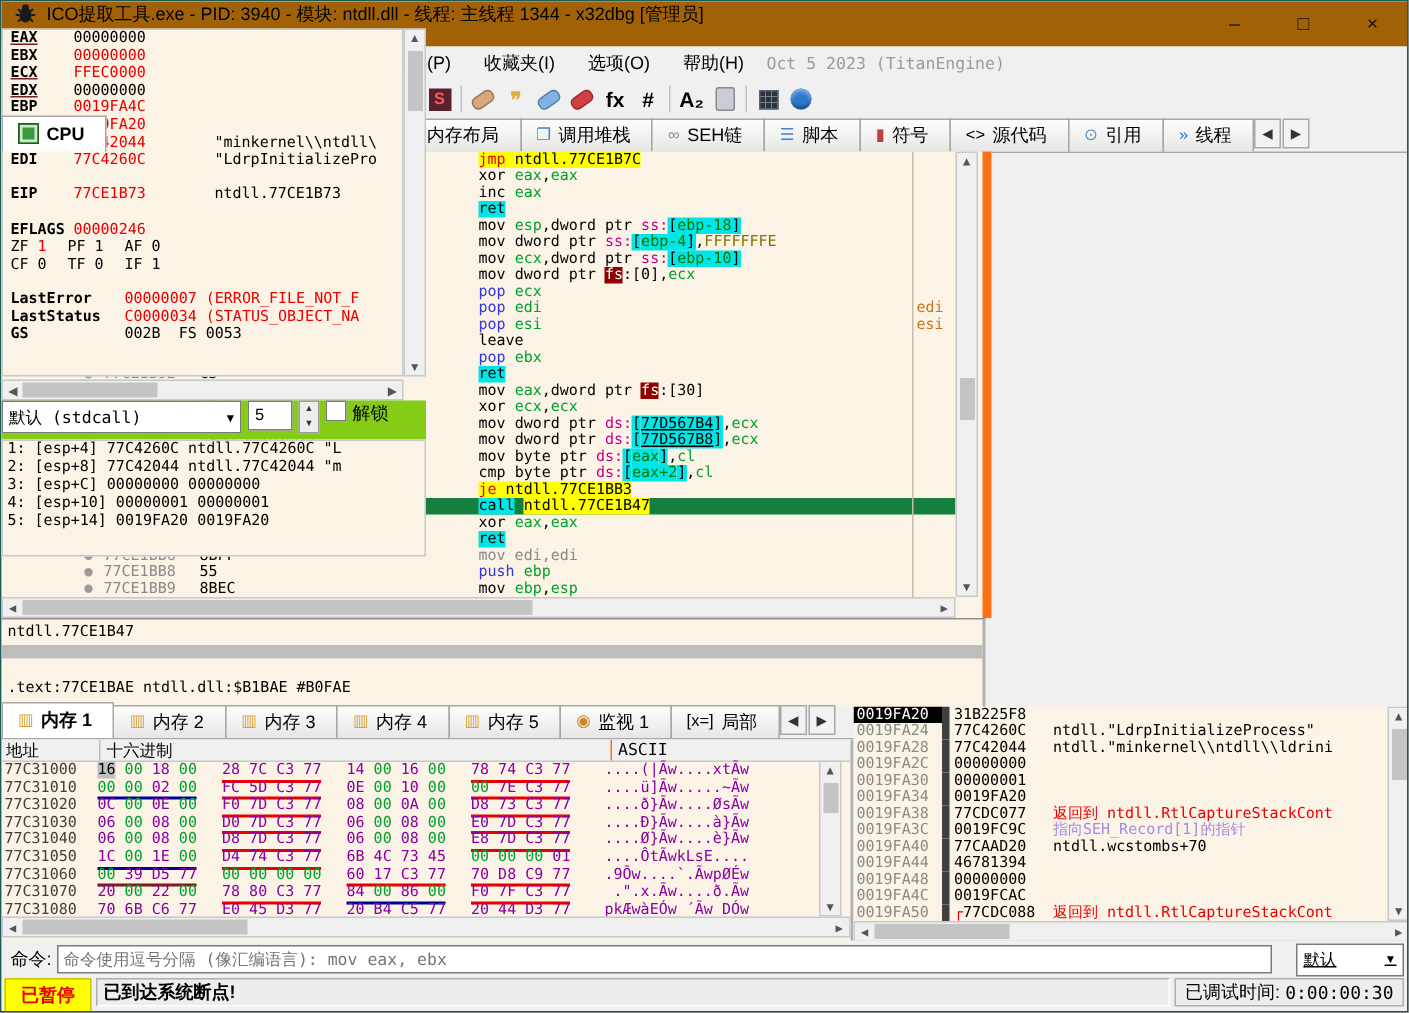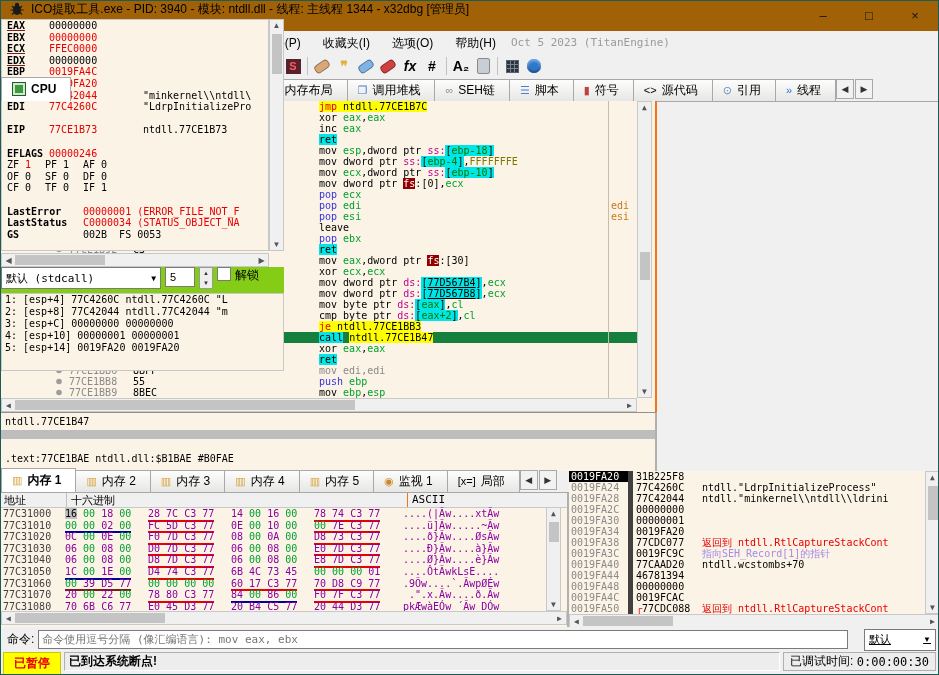--- a/index.html
+++ b/index.html
@@ -28,21 +28,21 @@
   .icon-animate{width:15px;height:15px;background:#57222C;color:#FF5A5A;font-size:11px;font-weight:bold;display:flex;align-items:center;justify-content:center;}
   
   #viewtabs{position:absolute;left:0;top:78px;right:0;height:22px;display:flex;align-items:flex-end;background:#F0F0F0;border-bottom:1px solid #A8A8A8;}
   .vtab{display:flex;align-items:center;gap:5px;padding:2px 14px 3px 10px;font-size:12px;color:#000;border:1px solid #A8A8A8;border-bottom:none;background:linear-gradient(#FDFDFD,#E6E6E4);height:16px;margin-right:-1px;}
   .vtab.active{background:#FFF;font-weight:bold;position:relative;z-index:2;height:18px;}
   .vicon{font-size:11px;line-height:11px;font-weight:normal;}
   .chip-icon{width:12px;height:12px;background:#3F9A3F;border:1px solid #1F5F1F;box-shadow:inset 0 0 0 2px #CFE8CF;}
   .tab-scroll{width:16px;height:18px;border:1px solid #A8A8A8;background:#F2F2F2;display:flex;align-items:center;justify-content:center;font-size:9px;color:#333;margin-left:1px;}
   
   .pane{position:absolute;background:#FBF3E6;overflow:hidden;}
-  #disasm{left:0;top:100px;width:654px;height:311px;border-right:2px solid #f97316;}
+  #disasm{left:0;top:100px;width:654px;height:311px;border-right:6px solid #f97316;}
   #disasm-rows{position:absolute;left:68px;top:0;width:568px;}
   .drow{display:flex;height:11px;line-height:11px;font-size:10px;white-space:pre;}
   .drow.sel{background:#15803d;}
   .daddr{width:64px;color:#8A8A8A;flex:none;}
   .daddr.eip{background:#000;color:#FFF;}
   .drow.sel .daddr{color:#000;font-weight:bold;}
   .dbytes{width:186px;flex:none;color:#000;}
   .vmark{color:#D00000;font-size:9px;}
   .bu{border-bottom:1px solid #803030;}
   .dins{flex:1;}
@@ -167,21 +167,21 @@
       <div class="tbtn">
         <span class="icon-capsule" style="background: rgb(216, 168, 120);"></span>
       </div>
       <div class="tbtn" style="color: rgb(224, 176, 64);">❞</div>
       <div class="tbtn">
         <span class="icon-capsule" style="background: rgb(127, 178, 229);"></span>
       </div>
       <div class="tbtn">
         <span class="icon-capsule" style="background: rgb(208, 64, 64);"></span>
       </div>
-      <div class="tbtn" style="color: rgb(0, 0, 0); font-style: italic;">fx</div>
+      <div class="tbtn" style="color: rgb(0, 0, 0); ">fx</div>
       <div class="tbtn" style="color: rgb(0, 0, 0);">#</div>
       <div class="tsep"></div>
       <div class="tbtn" style="color: rgb(0, 0, 0);">A₂</div>
       <div class="tbtn">
         <span class="icon-device"></span>
       </div>
       <div class="tsep"></div>
       <div class="tbtn">
         <span class="icon-calc"></span>
       </div>
@@ -339,24 +339,23 @@
         <div class="rline"><span class="rname u-dr">EDX</span><span class="rval c-k">00000000</span></div>
         <div class="rline"><span class="rname">EBP</span><span class="rval c-r">0019FA4C</span></div>
         <div class="rline"><span class="rname u-ol">ESP</span><span class="rval c-r">0019FA20</span></div>
         <div class="rline"><span class="rname">ESI</span><span class="rval c-r">77C42044</span><span class="rx c-k">"minkernel\\ntdll\</span></div>
         <div class="rline"><span class="rname">EDI</span><span class="rval c-r">77C4260C</span><span class="rx c-k">"LdrpInitializePro</span></div>
         <div class="rline"></div>
         <div class="rline"><span class="rname">EIP</span><span class="rval c-r">77CE1B73</span><span class="rx c-k">ntdll.77CE1B73</span></div>
         <div class="rline"></div>
         <div class="rline"><span class="rname">EFLAGS</span><span class="rval c-r">00000246</span></div>
         <div class="rline"><span class="fpair"><span class="c-k">ZF </span><span class="c-r">1</span></span><span class="fpair"><span class="c-k">PF </span><span class="c-k">1</span></span><span class="fpair"><span class="c-k">AF </span><span class="c-k">0</span></span></div>
-        <div class="rline"><span class="fpair"><span class="c-k">OF </span><span class="c-k">0</span></span><span class="fpair"><span class="c-k">SF </span><span class="c-k">0</span></span><span class="fpair"><span class="c-k">DF </span><span class="c-k">0</span></span></div>
         <div class="rline"><span class="fpair"><span class="c-k">CF </span><span class="c-k">0</span></span><span class="fpair"><span class="c-k">TF </span><span class="c-k">0</span></span><span class="fpair"><span class="c-k">IF </span><span class="c-k">1</span></span></div>
         <div class="rline"></div>
-        <div class="rline"><span class="rname wide">LastError</span><span class="rval c-r">00000001 (ERROR_FILE_NOT_F</span></div>
+        <div class="rline"><span class="rname wide">LastError</span><span class="rval c-r">00000007 (ERROR_FILE_NOT_F</span></div>
         <div class="rline"><span class="rname wide">LastStatus</span><span class="rval c-r">C0000034 (STATUS_OBJECT_NA</span></div>
         <div class="rline"><span class="rname wide">GS</span><span class="rval c-k">002B  FS 0053</span></div>
       </div>
     <div class="vscroll" style="left:268px;top:18px;height:232px;width:15px;">
       <div class="sb-arrow" style="position:absolute;top:1px;left:0;">▲</div>
       <div class="sb-thumbv" style="top:14px;height:40px;"></div>
       <div class="sb-arrow" style="position:absolute;bottom:1px;left:0;">▼</div>
     </div>
     <div class="hscroll" id="regs-hscroll">
       <span class="sb-arrow">◀</span>

